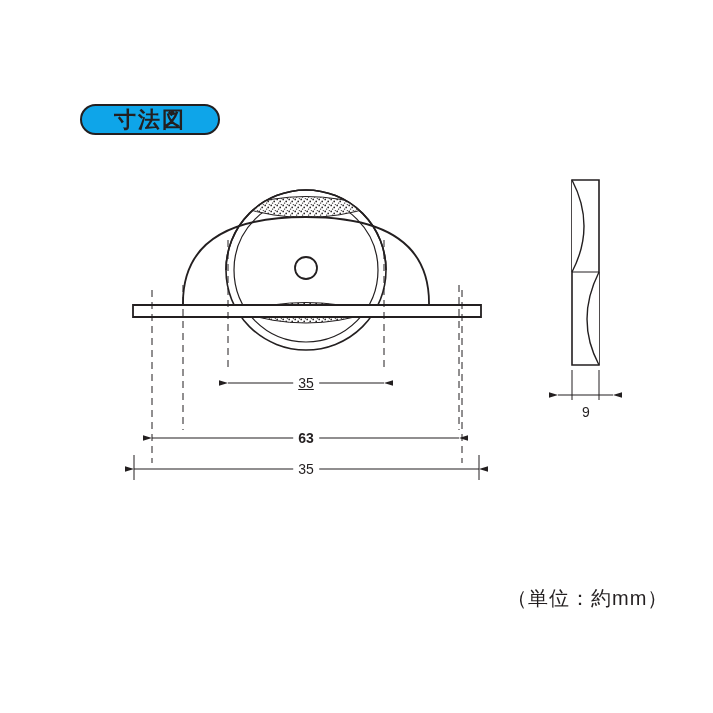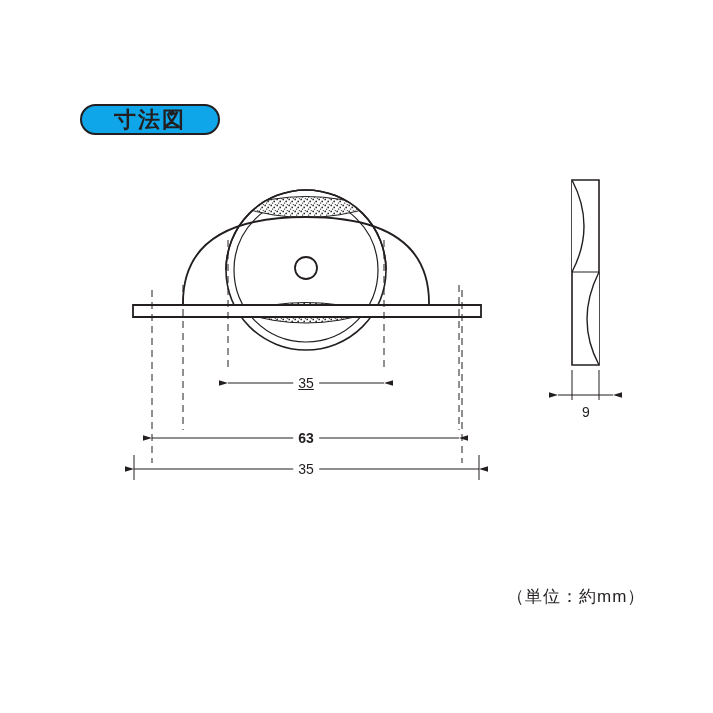--- a/index.html
+++ b/index.html
@@ -60,21 +60,21 @@
   }
   .load-text {
     left: 86px;
     top: 172px;
     font-size: 13px;
     letter-spacing: 0.5px;
   }
   .unit-text {
     left: 507px;
     top: 585px;
-    font-size: 17px;
+    font-size: 20px;
     letter-spacing: 1px;
   }
   .dim-label {
     font-size: 14px;
     color: #231f20;
     background: #ffffff;
     padding: 0 5px;
     position: absolute;
     transform: translate(-50%, -50%);
   }

